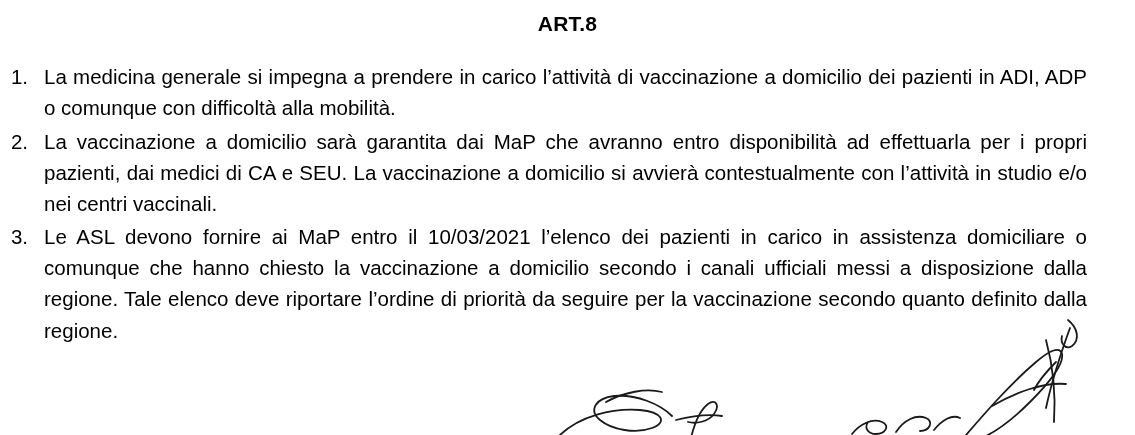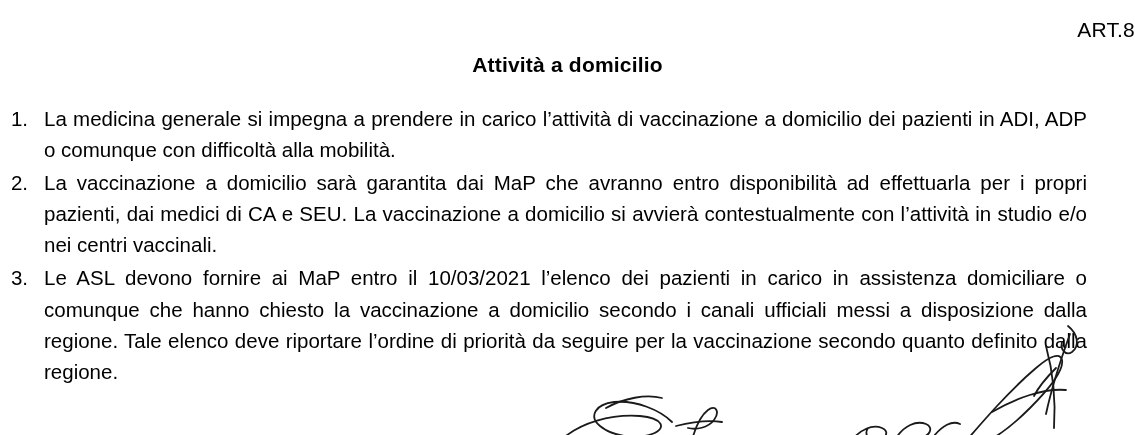--- a/index.html
+++ b/index.html
@@ -14,25 +14,25 @@
     font-family: "Liberation Sans", sans-serif;
     color: #000000;
   }
   .page {
     position: relative;
     width: 1135px;
     height: 435px;
     background: #ffffff;
   }
   .doc-title {
-    text-align: right;
-    font-weight: normal;
+    text-align: center;
+    font-weight: bold;
     font-size: 21px;
     letter-spacing: 0.2px;
-    margin-top: 16px;
+    margin-top: 10px;
     line-height: 1.3;
   }
   .doc-subtitle {
     text-align: center;
     font-weight: bold;
     font-size: 21px;
     letter-spacing: 0.2px;
     margin-top: 8px;
     line-height: 1.3;
   }
@@ -70,21 +70,20 @@
     height: 435px;
     pointer-events: none;
   }
 </style>
 </head>
 <body>
 
 <div class="page">
 
   <div class="doc-title">ART.8</div>
-  <div class="doc-subtitle">Attività a domicilio</div>
 
   <ol class="list">
     <li class="list-item">
       <span class="item-number">1.</span>
       <span class="item-text">La medicina generale si impegna a prendere in carico l’attività di vaccinazione a domicilio dei pazienti in ADI, ADP o comunque con difficoltà alla mobilità.</span>
     </li>
     <li class="list-item">
       <span class="item-number">2.</span>
       <span class="item-text">La vaccinazione a domicilio sarà garantita dai MaP che avranno entro disponibilità ad effettuarla per i propri pazienti, dai medici di CA e SEU. La vaccinazione a domicilio si avvierà contestualmente con l’attività in studio e/o nei centri vaccinali.</span>
     </li>

